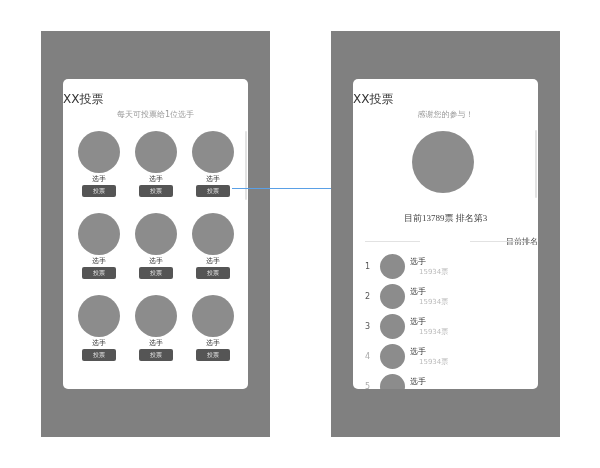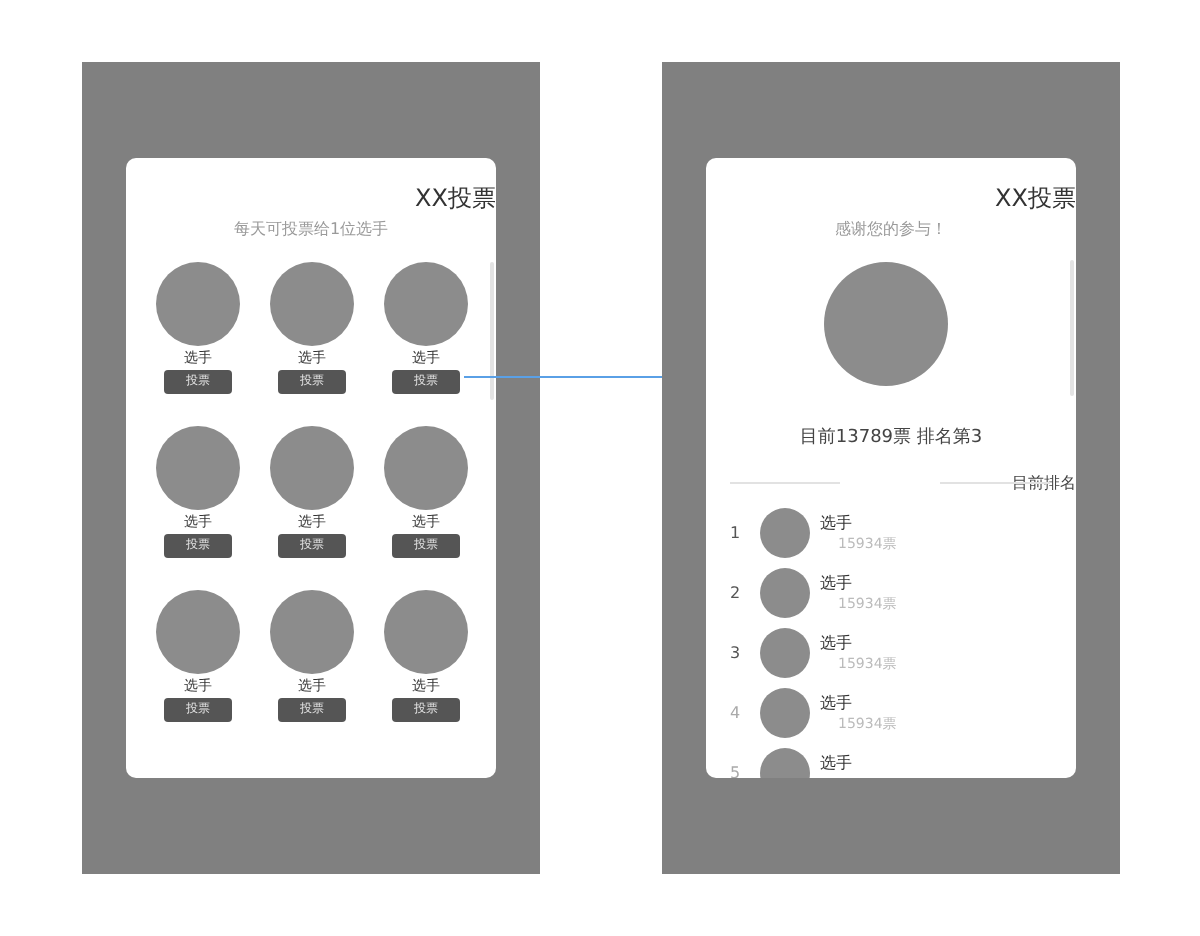--- a/index.html
+++ b/index.html
@@ -7,37 +7,37 @@
     width:600px; height:468px; background:#ffffff; position:relative; overflow:hidden;
     font-family:"DejaVu Sans","Liberation Sans",sans-serif; color:#333;
   }
   .frame { position:absolute; background:#808080; }
   #frame-left  { left:41px;  top:31px; width:229px; height:406px; }
   #frame-right { left:331px; top:31px; width:229px; height:406px; }
   .card { position:absolute; background:#fff; border-radius:5px; overflow:hidden; }
   #card-left  { left:63px;  top:79px; width:185px; height:310px; }
   #card-right { left:353px; top:79px; width:185px; height:310px; }
 
-  .title { position:absolute; left:0; width:100%; text-align:right; font-size:12px; color:#333; }
+  .title { position:absolute; left:0; width:100%; text-align:left; font-size:12px; color:#333; }
   .subtitle { position:absolute; left:0; width:100%; text-align:center; font-size:8px; color:#9a9a9a; }
 
   .scrollbar { position:absolute; width:2px; background:#e3e3e3; border-radius:1px; }
 
   
   .cand { position:absolute; width:60px; text-align:center; }
   .cand .avatar { width:42px; height:42px; border-radius:50%; background:#8c8c8c; margin:0 auto; }
   .cand .name { font-size:7px; color:#333; line-height:9px; margin-top:2px; }
   .cand .vote-btn { width:34px; height:12px; line-height:12px; margin:1px auto 0; background:#555; color:#e6e6e6;
                     font-size:6px; border-radius:2px; }
 
   
   .big-avatar { position:absolute; left:59px; top:52px; width:62px; height:62px; border-radius:50%; background:#8c8c8c; }
   .voted { position:absolute; left:0; width:100%; text-align:center; font-size:9px; color:#444; }
   .voted b { color:#222; font-weight:bold; }
-  .stats { position:absolute; left:0; width:100%; text-align:center; font-size:9px; color:#444; }
+  .stats { position:absolute; left:0; width:100%; text-align:center; font-size:9px; color:#444;font-family:Liberation Serif, serif; }
   .divider { position:absolute; top:162px; height:1px; background:#e2e2e2; }
   .rank-title { position:absolute; top:157px; left:0; width:100%; text-align:right; font-size:8px; color:#444; }
   .rank-row { position:absolute; left:0; width:100%; height:28px; }
   .rank-row .num { position:absolute; left:12px; top:9px; font-size:8px; color:#555; }
   .rank-row .num.light { color:#aaa; }
   .rank-row .ravatar { position:absolute; left:27px; top:1px; width:25px; height:25px; border-radius:50%; background:#8c8c8c; }
   .rank-row .rname { position:absolute; left:57px; top:3px; font-size:8px; color:#333; }
   .rank-row .rvotes { position:absolute; left:66px; top:14px; font-size:7px; color:#bbb; }
 
   

